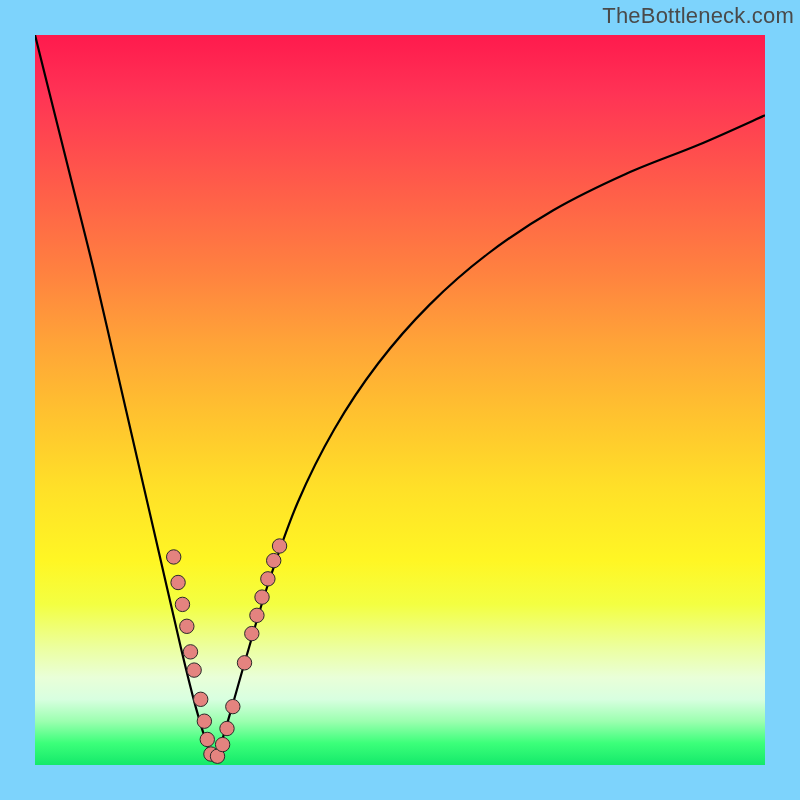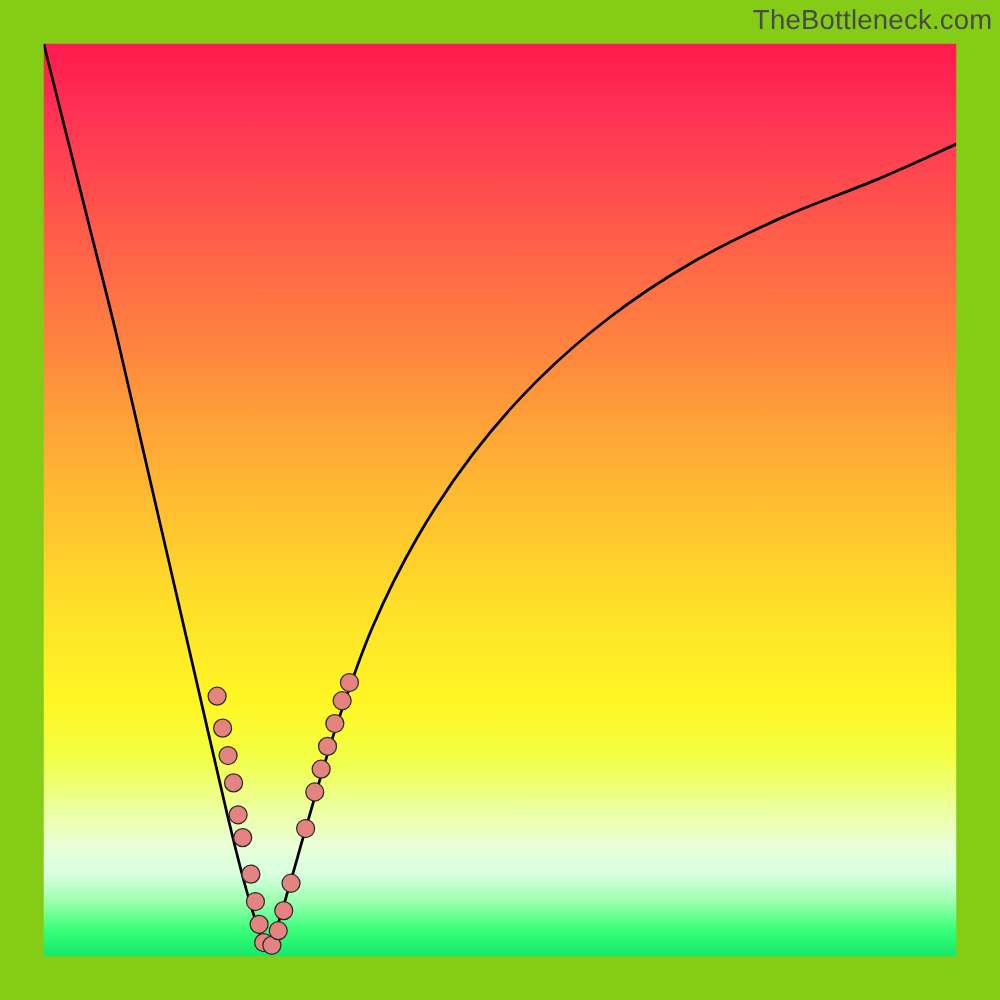--- a/index.html
+++ b/index.html
@@ -2,21 +2,21 @@
 <html><head>
 <meta charset="utf-8">
 <style>
   * { margin: 0; padding: 0; box-sizing: border-box; }
   html, body { width: 800px; height: 800px; overflow: hidden; }
   body { background: #000; font-family: Arial, sans-serif; }
   .stage {
     position: relative;
     width: 800px;
     height: 800px;
-    background: #84cc16;
+    background: #7dd3fc;
     padding-left: 44px;
   }
   .plot-area {
     position: absolute;
     left: 35px;
     top: 35px;
     width: 730px;
     height: 730px;
     background: linear-gradient(to bottom,
       #ff1a4d 0%,

